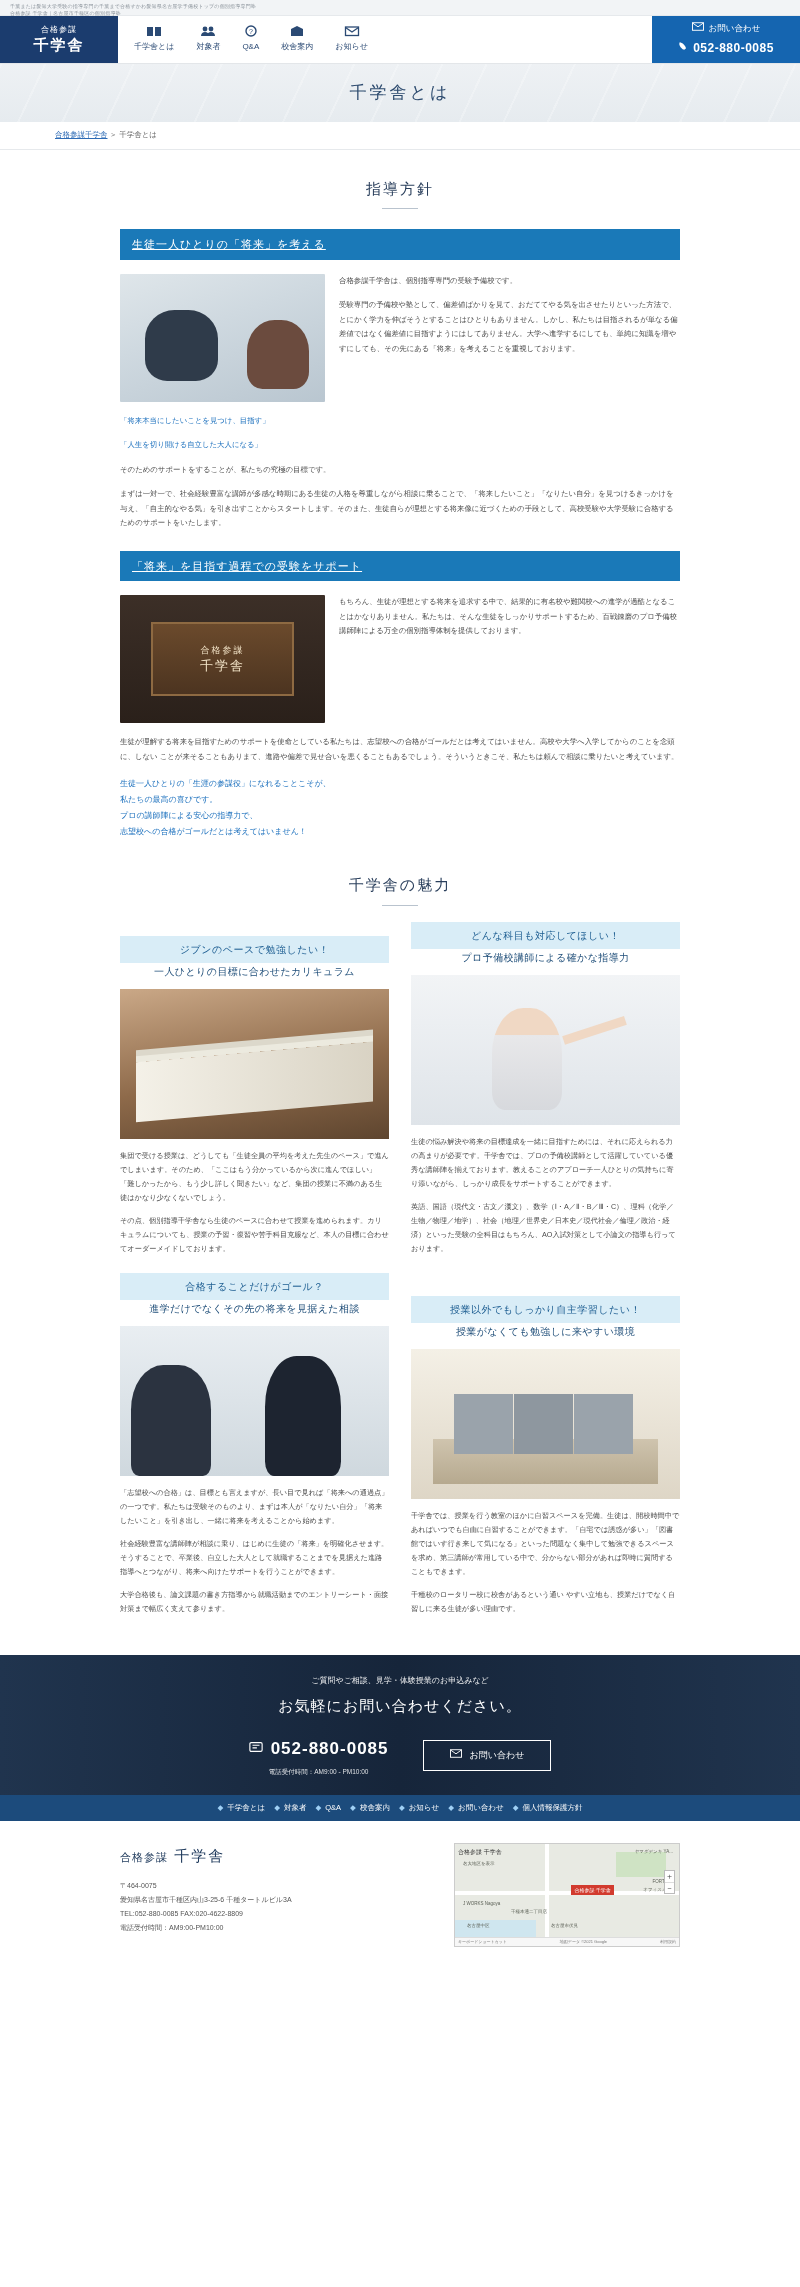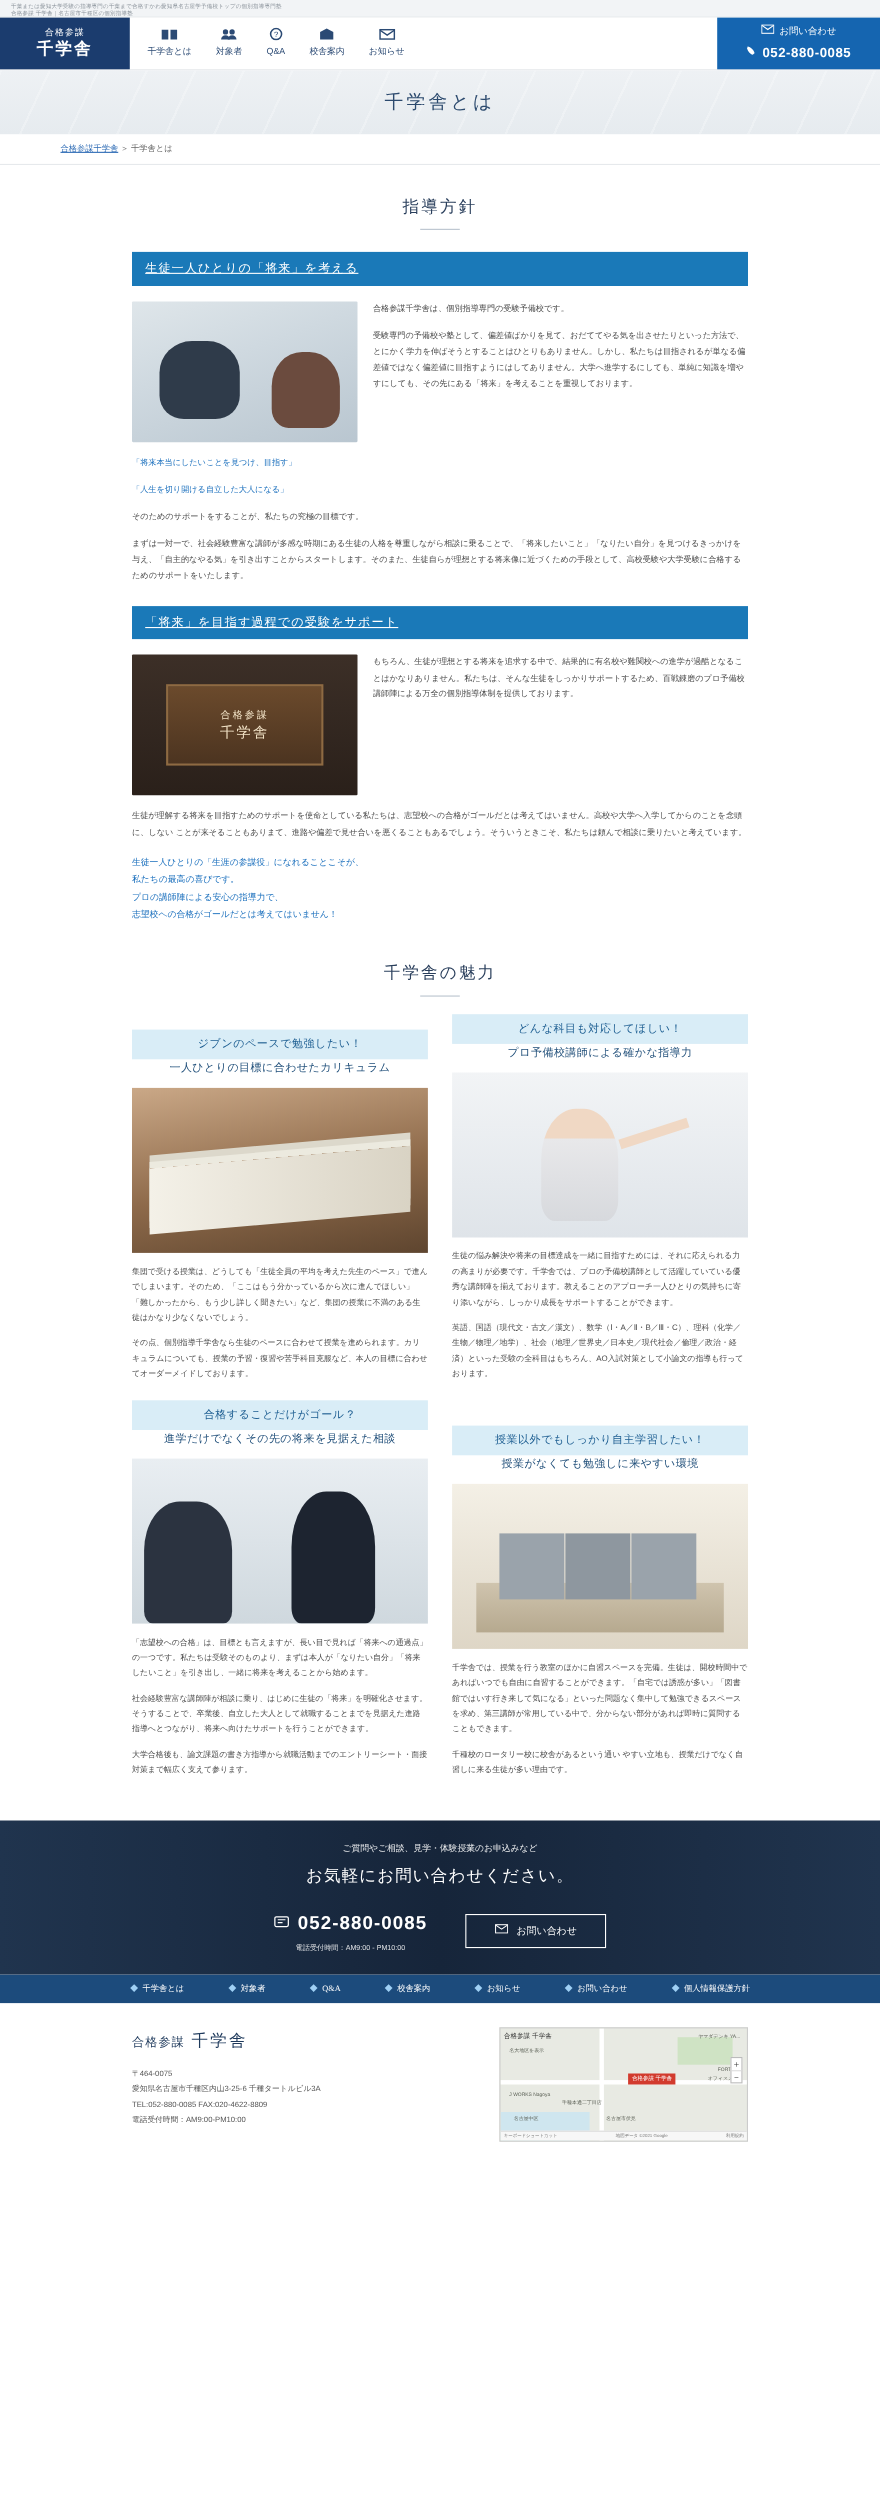--- a/index.html
+++ b/index.html
@@ -257,23 +257,22 @@
     font-size: 9px;
     display:flex; align-items:center; gap:8px;
     cursor:pointer;
   }
   
   .fnav {
     background: #1c4b7c;
     color: #fff;
     height: 26px;
     display:flex; align-items:center; justify-content:center;
-    gap: 40px;
+    gap: 9px;
     font-size: 7.5px;
-    font-family: Liberation Serif, serif;
   }
   .fnav span.dot { color:#9fd0f5; margin-right:4px; }
   .fnav a { color:#fff; text-decoration:none; }
 
   
   .footer { padding: 22px 0 18px; }
   .fwrap { width: 560px; margin: 0 auto; display:flex; gap: 26px; }
   .fleft { flex: 1; }
   .fname { font-size: 15px; color:#1f3a5c; letter-spacing: 2px; }
   .fname .sm { font-size: 11px; letter-spacing:1px; }

